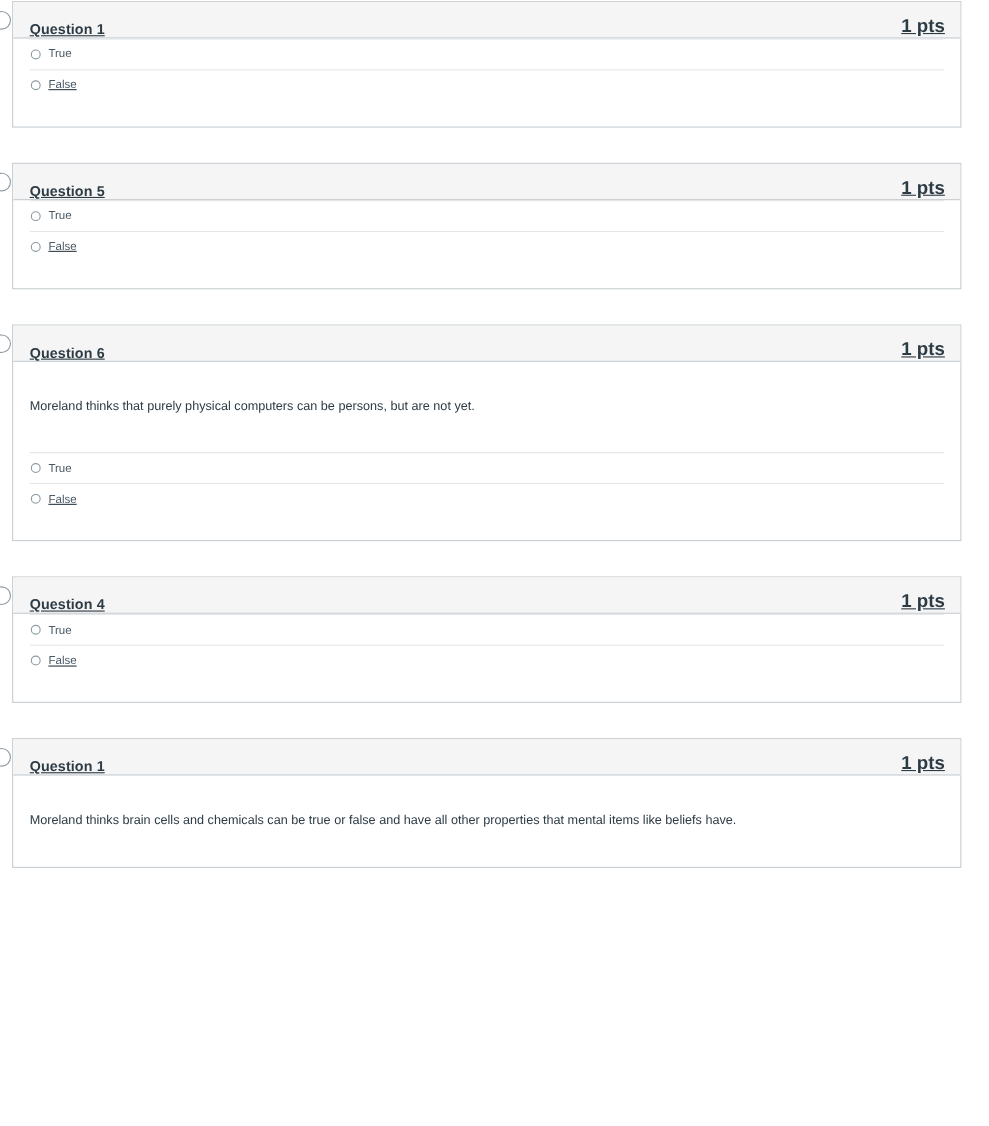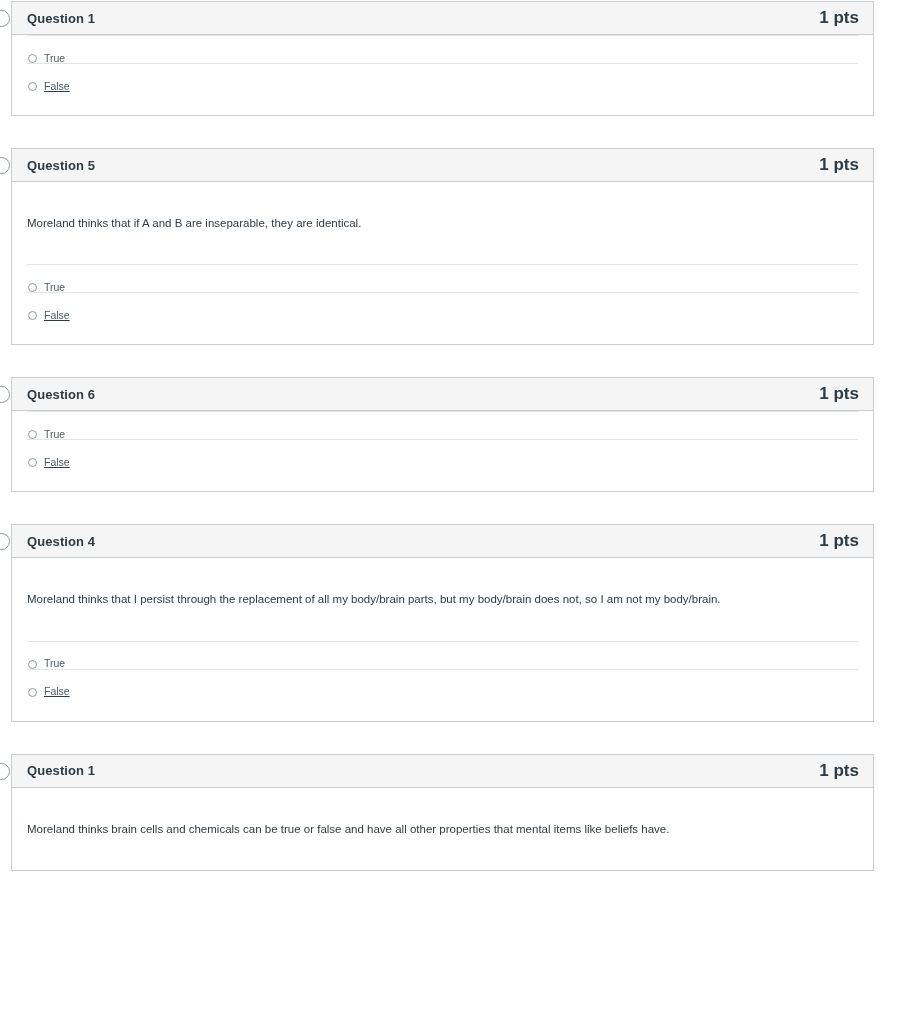--- a/index.html
+++ b/index.html
@@ -37,27 +37,28 @@
     width: 17px;
     height: 17px;
     border: 1px solid #8a9aa6;
     border-radius: 50%;
     background: #ffffff;
     box-sizing: border-box;
   }
 
   .question-header {
     display: flex;
-    align-items: center;
+    align-items: flex-end;
     justify-content: space-between;
     background: #f5f5f5;
     border-bottom: 1px solid #c7cdd1;
     height: 33px;
     padding: 0 14px 0 15px;
     box-sizing: border-box;
+    text-decoration: underline;
   }
 
   .question-name {
     font-size: 13px;
     font-weight: bold;
     color: #2d3b45;
     letter-spacing: .1px;
   }
 
   .question-points {
@@ -77,21 +78,21 @@
     padding: 33px 0 32px 0;
   }
 
   
   .answers {
     border-top: 1px solid #e3e6e8;
   }
 
   .answer-row {
     display: flex;
-    align-items: flex-end;
+    align-items: center;
     height: 27px;
     border-bottom: 1px solid #e3e6e8;
   }
   .answer-row:last-child {
     border-bottom: none;
     text-decoration: underline;
   }
 
   .radio-icon {
     width: 9px;
@@ -139,62 +140,61 @@
         <div class="answers-pad"></div>
       </div>
     </div>
     <div class="question-card">
       <div class="flag-indicator"></div>
       <div class="question-header">
         <span class="question-name">Question 5</span>
         <span class="question-points">1 pts</span>
       </div>
       <div class="question-body">
-        <div class="question-text">Moreland thinks that if A and B are inseparable, they are identical.</div>
         <div class="answers">
           <div class="answer-row">
             <span class="radio-icon"></span>
             <span class="answer-label">True</span>
           </div>
           <div class="answer-row">
             <span class="radio-icon"></span>
             <span class="answer-label">False</span>
           </div>
         </div>
         <div class="answers-pad"></div>
       </div>
     </div>
     <div class="question-card">
       <div class="flag-indicator"></div>
       <div class="question-header">
         <span class="question-name">Question 6</span>
         <span class="question-points">1 pts</span>
       </div>
       <div class="question-body">
+        <div class="question-text">Moreland thinks that purely physical computers can be persons, but are not yet.</div>
         <div class="answers">
           <div class="answer-row">
             <span class="radio-icon"></span>
             <span class="answer-label">True</span>
           </div>
           <div class="answer-row">
             <span class="radio-icon"></span>
             <span class="answer-label">False</span>
           </div>
         </div>
         <div class="answers-pad"></div>
       </div>
     </div>
     <div class="question-card">
       <div class="flag-indicator"></div>
       <div class="question-header">
         <span class="question-name">Question 4</span>
         <span class="question-points">1 pts</span>
       </div>
       <div class="question-body">
-        <div class="question-text">Moreland thinks that I persist through the replacement of all my body/brain parts, but my body/brain does not, so I am not my body/brain.</div>
         <div class="answers">
           <div class="answer-row">
             <span class="radio-icon"></span>
             <span class="answer-label">True</span>
           </div>
           <div class="answer-row">
             <span class="radio-icon"></span>
             <span class="answer-label">False</span>
           </div>
         </div>

